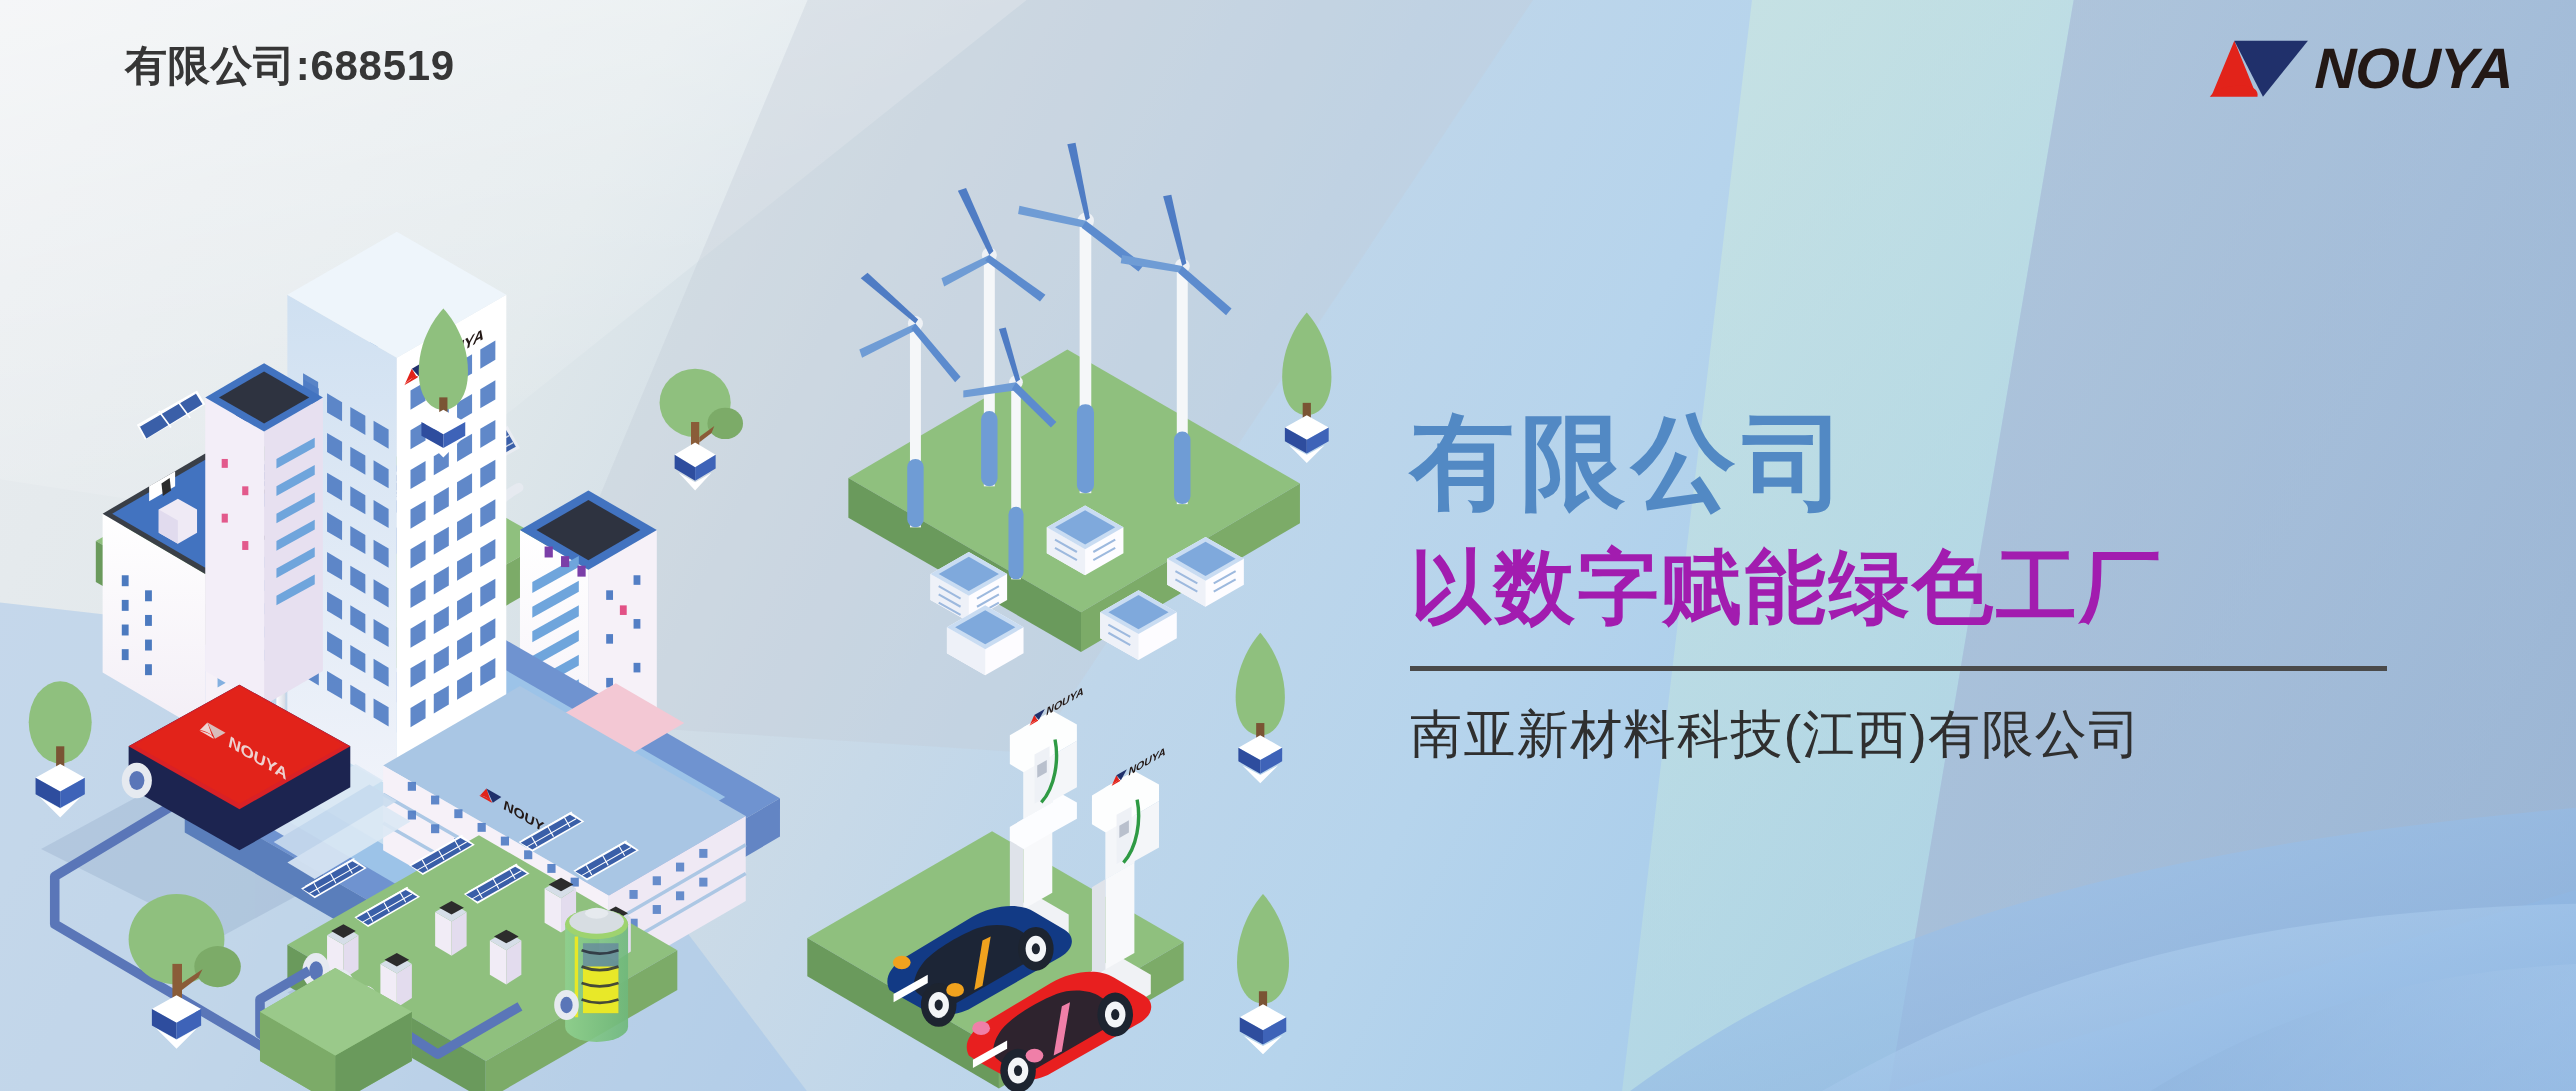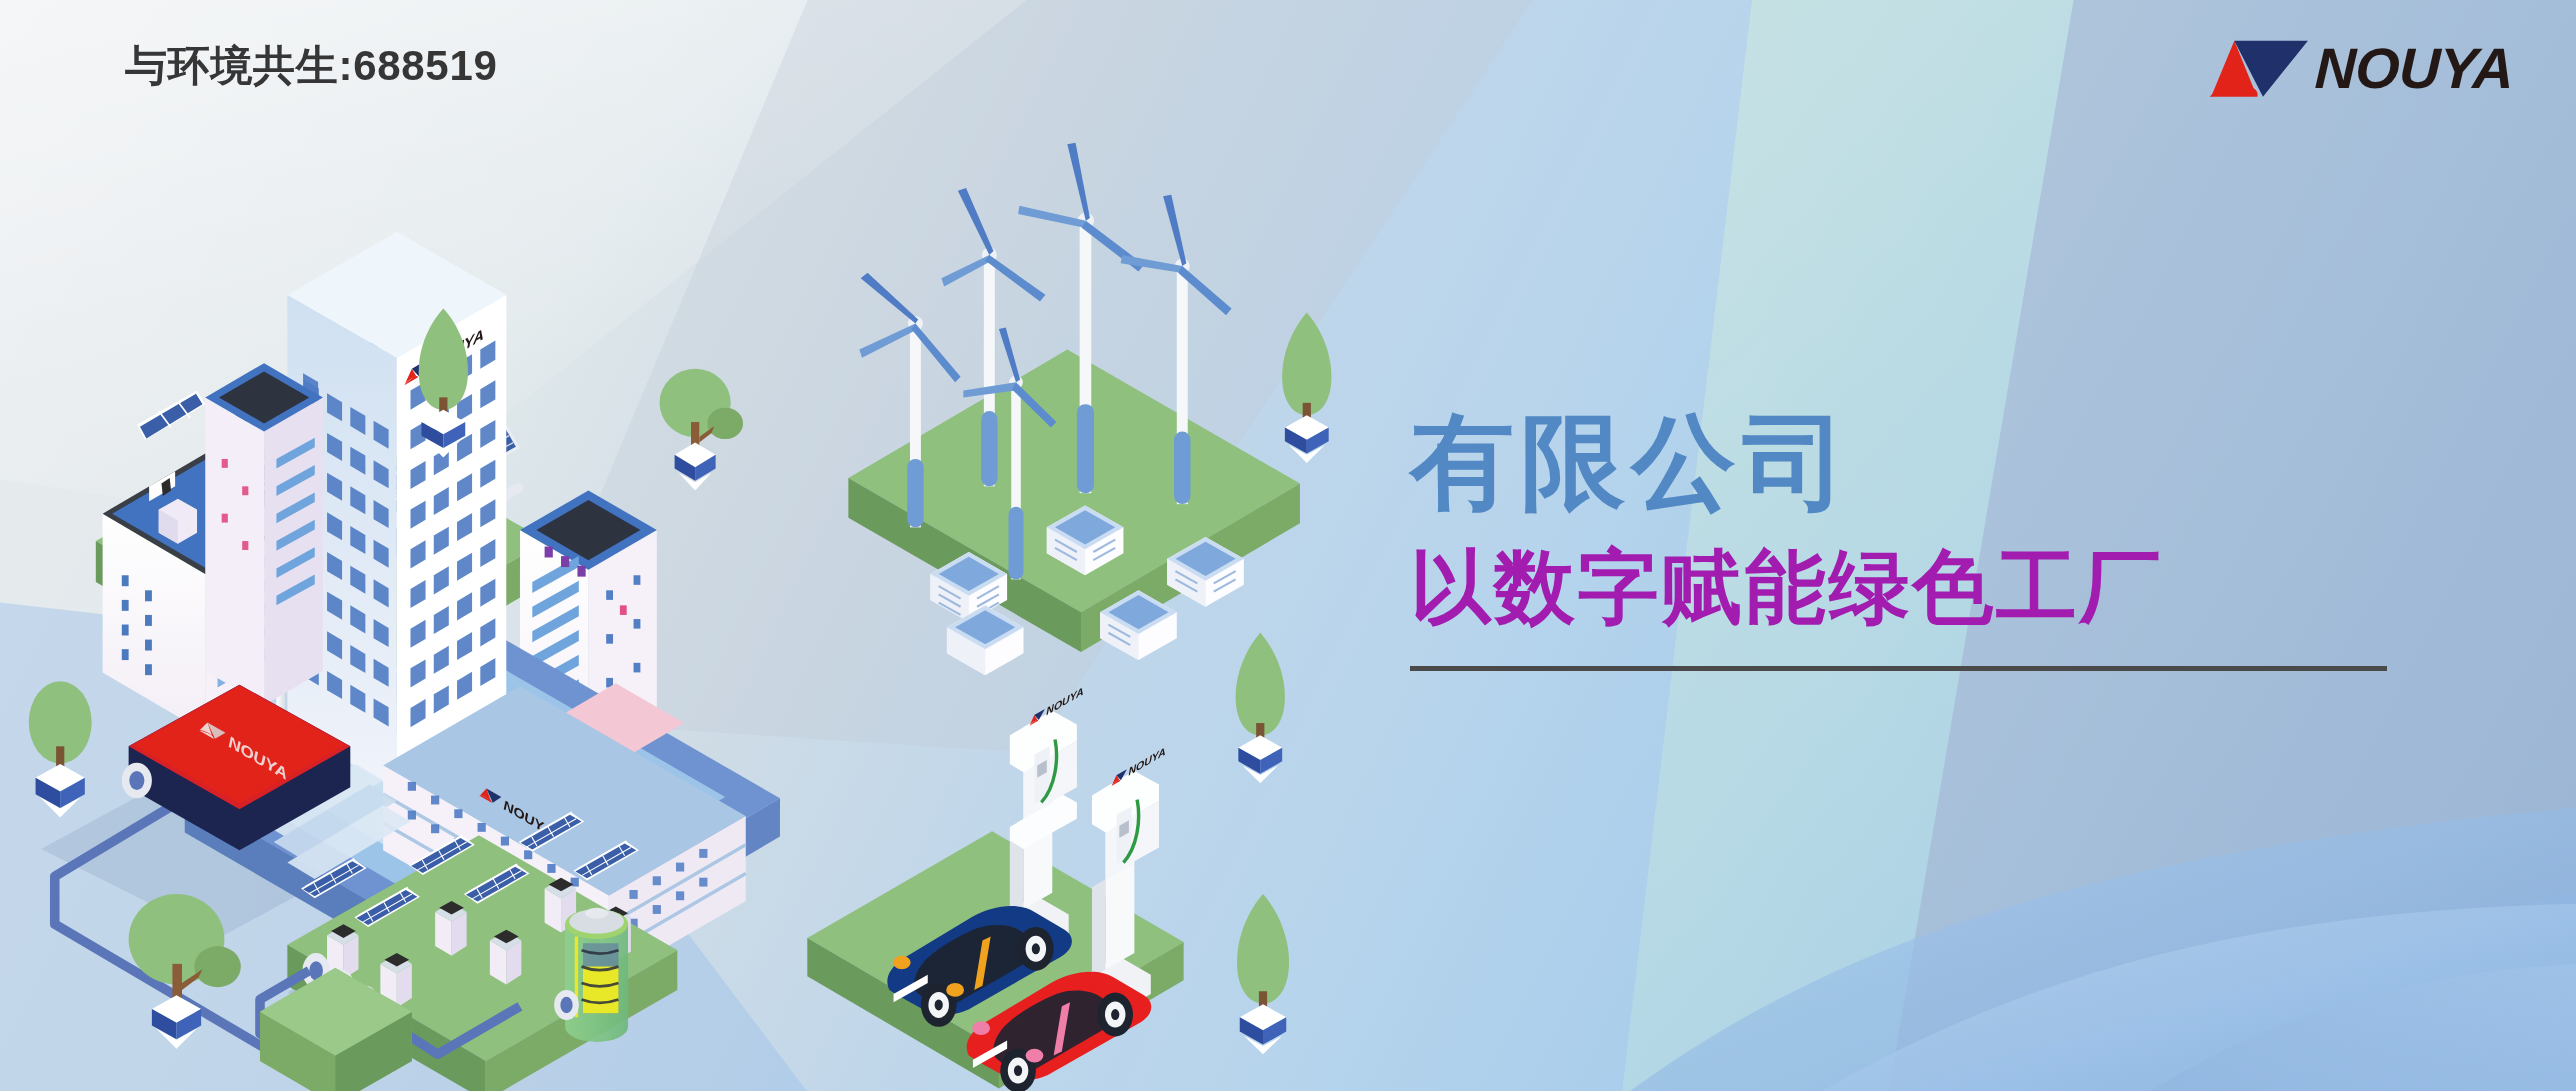--- a/index.html
+++ b/index.html
@@ -147,35 +147,36 @@
 
     <path d="M3030,0 L3764,0 L3764,1300 L2760,1595 Z" fill="url(#gGrayBand)"></path>
 
     <path d="M2380,1595 C2700,1360 3100,1240 3764,1180 L3764,1595 Z" fill="url(#gWaveA)" opacity="0.8"></path>
     <path d="M2660,1595 C3000,1400 3340,1330 3764,1320 L3764,1595 Z" fill="url(#gWaveB)" opacity="0.75"></path>
     <path d="M3140,1595 C3340,1470 3540,1420 3764,1408 L3764,1595 Z" fill="url(#gWaveC)" opacity="0.7"></path>
 
     <path d="M0,880 L700,960 L1180,1595 L0,1595 Z" fill="#9dc2e8" opacity="0.45"></path>
   </svg>
 
-  <div class="stock-code">与环境共生:688519</div>
+  <div class="stock-code">有限公司:688519</div>
 
   <div class="logo">
     <svg class="logo-mark" viewBox="0 0 170 88">
       <path d="M28,86 L62,4 L92,78 C78,72 52,72 28,86 Z" fill="#e2231a"></path>
       <path d="M26,86 L96,86 C98,74 86,68 62,70 C44,72 32,78 26,86 Z" fill="#e2231a"></path>
       <path d="M62,4 L170,4 L104,86 Z" fill="#20306b"></path>
     </svg>
     <div class="logo-word">NOUYA</div>
   </div>
 
   <div class="copy">
     <div class="headline1">有限公司</div>
     <div class="headline2">以数字赋能绿色工厂</div>
     <div class="divider"></div>
+    <div class="company">南亚新材料科技(江西)有限公司</div>
   </div>
 
   <div class="illo">
   <svg viewBox="0 0 1960 1445">
     <defs>
       <linearGradient id="bldg" x1="0" y1="0" x2="0" y2="1">
         <stop offset="0" stop-color="#ffffff"></stop>
             <stop offset="1" stop-color="#f3eef6"></stop>
       </linearGradient>
       <linearGradient id="bldgSide" x1="0" y1="0" x2="0" y2="1">

